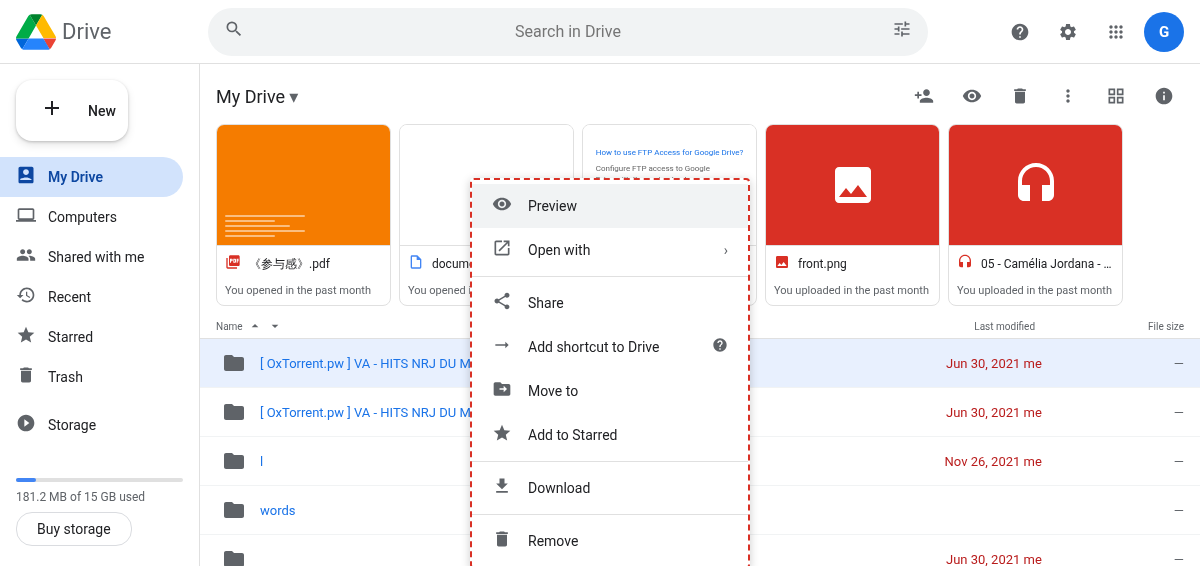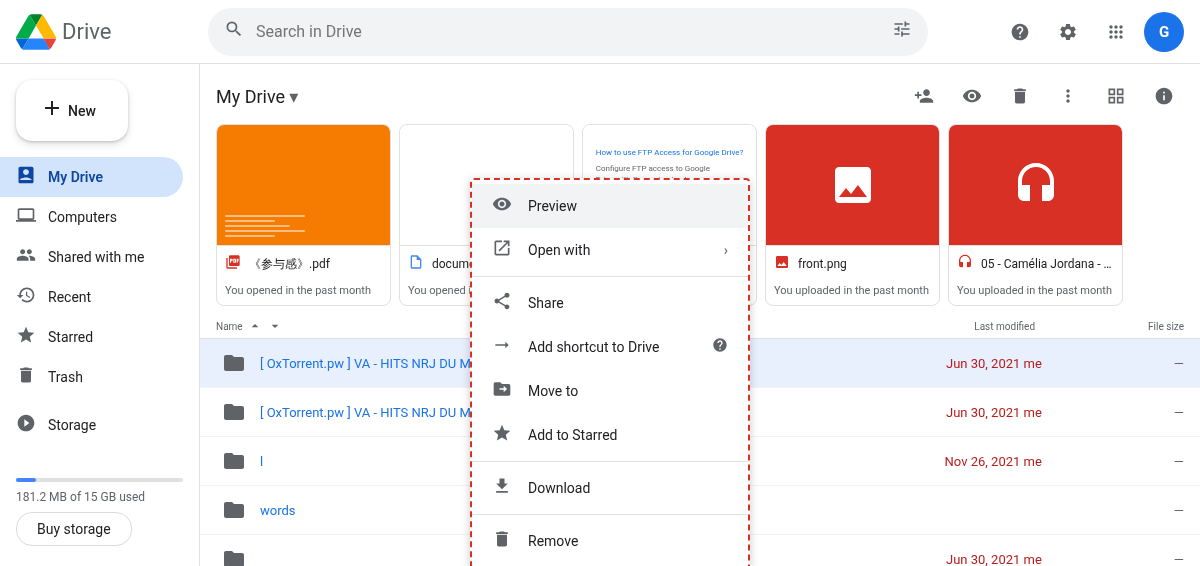--- a/index.html
+++ b/index.html
@@ -10,28 +10,28 @@
     .top-bar { display: flex; align-items: center; padding: 8px 16px; border-bottom: 1px solid #e0e0e0; height: 64px; gap: 12px; flex-shrink: 0; }
     .main-area { display: flex; flex: 1; overflow: hidden; }
     .sidebar { width: 200px; flex-shrink: 0; padding: 8px 0; border-right: 1px solid #e0e0e0; display: flex; flex-direction: column; }
     .content { flex: 1; overflow: hidden; display: flex; flex-direction: column; }
 
     
     .logo { display: flex; align-items: center; gap: 6px; width: 180px; }
     .logo-icon { width: 40px; height: 40px; }
     .logo-text { font-size: 22px; color: #5f6368; font-weight: 400; }
     .search-bar { flex: 1; max-width: 720px; display: flex; align-items: center; background: #f1f3f4; border-radius: 24px; padding: 0 16px; height: 48px; gap: 12px; }
-    .search-bar input { border: none; background: transparent; outline: none; font-size: 16px; color: #202124; width: 100%; }
+    .search-bar input { border: none; background: transparent; outline: none; font-size: 16px; color: #202124; width: 100%; text-align: center; }
     .search-icon { color: #5f6368; font-size: 20px; }
     .tune-icon { color: #5f6368; font-size: 20px; margin-left: auto; cursor: pointer; }
     .top-right-icons { display: flex; align-items: center; gap: 8px; margin-left: auto; }
     .icon-btn { width: 40px; height: 40px; display: flex; align-items: center; justify-content: center; border-radius: 50%; cursor: pointer; color: #5f6368; font-size: 20px; }
 
     
-    .new-btn { display: flex; align-items: center; gap: 4px; margin: 8px 16px 16px; padding: 16px 24px; background: #fff; border-radius: 16px; box-shadow: 0 1px 3px rgba(0,0,0,0.2), 0 4px 8px rgba(0,0,0,0.1); cursor: pointer; font-size: 14px; font-weight: 500; width: 112px; }
+    .new-btn { display: flex; align-items: center; gap: 24px; margin: 8px 16px 16px; padding: 16px 24px; background: #fff; border-radius: 16px; box-shadow: 0 1px 3px rgba(0,0,0,0.2), 0 4px 8px rgba(0,0,0,0.1); cursor: pointer; font-size: 14px; font-weight: 500; width: 112px; }
     .new-plus { font-size: 22px; color: #202124; }
     .sidebar-item { display: flex; align-items: center; gap: 12px; padding: 8px 16px; border-radius: 0 24px 24px 0; cursor: pointer; font-size: 14px; color: #202124; margin-right: 16px; }
     .sidebar-item.active { background: #d2e3fc; font-weight: 600; color: #0d47a1; }
     .sidebar-item .item-icon { font-size: 18px; color: #5f6368; }
     .sidebar-item.active .item-icon { color: #0d47a1; }
     .sidebar-storage { margin-top: auto; padding: 12px 16px; }
     .storage-bar-bg { height: 4px; background: #e0e0e0; border-radius: 2px; margin: 8px 0; }
     .storage-bar-fill { height: 4px; background: #4285f4; border-radius: 2px; width: 12%; }
     .storage-text { font-size: 12px; color: #5f6368; }
     .buy-storage-btn { margin-top: 8px; border: 1px solid #dadce0; border-radius: 16px; padding: 8px 20px; cursor: pointer; font-size: 14px; color: #202124; background: #fff; display: inline-block; }

